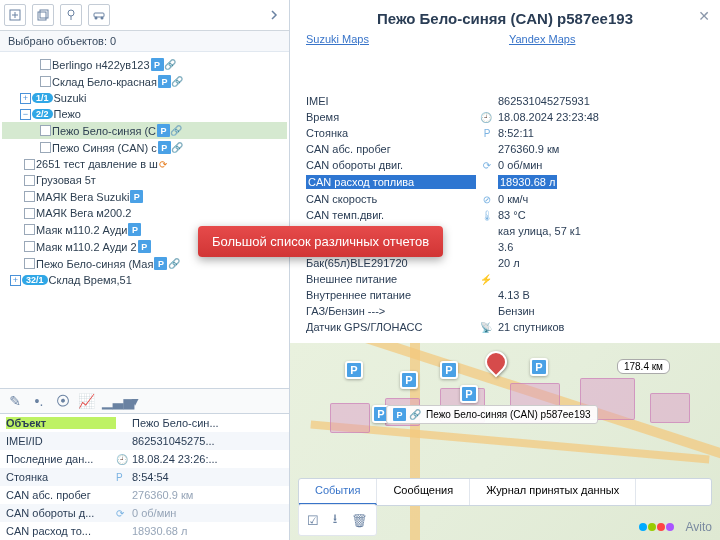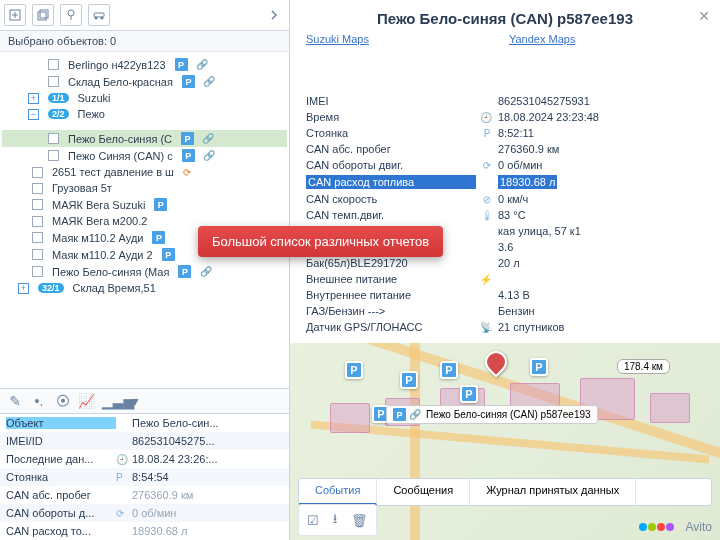--- a/index.html
+++ b/index.html
@@ -3,40 +3,40 @@
 <meta charset="utf-8">
 <style>
 * { box-sizing: border-box; margin: 0; padding: 0; }
 body { font-family: Arial, sans-serif; font-size: 11px; width: 720px; height: 540px; overflow: hidden; background: #fff; position: relative; }
 .app { display: flex; height: 100%; }
 .left-panel { width: 290px; border-right: 1px solid #cbd5e0; display: flex; flex-direction: column; background: #fff; }
 .toolbar { display: flex; gap: 6px; padding: 4px; border-bottom: 1px solid #d0d7de; }
 .toolbar-btn { width: 22px; height: 22px; border: 1px solid #c4ccd6; background: #fff; border-radius: 2px; display: flex; align-items: center; justify-content: center; cursor: pointer; }
 .sel-bar { padding: 4px 8px; background: #f6f8fb; font-size: 11px; color: #384a5f; border-bottom: 1px solid #e1e8f0; }
 .tree { flex: 1; overflow: auto; padding: 4px 2px; background: #fff; }
-.tree-row { display: flex; align-items: center; gap: 9px; padding: 2px 3px; font-size: 11px; color: #2c3e50; white-space: nowrap; }
-.tree-row.selected { background: #d5e9d0; margin-top: 8px; }
+.tree-row { display: flex; align-items: center; gap: 1px; padding: 2px 3px; font-size: 11px; color: #2c3e50; white-space: nowrap; }
+.tree-row.selected { background: #d5e9d0; }
 .tree-row .indent { display: inline-block; }
 .exp { width: 11px; height: 11px; border: 1px solid #4a92d9; color: #4a92d9; display: inline-flex; align-items: center; justify-content: center; font-size: 9px; line-height: 1; cursor: pointer; }
 .badge { background: #30a7e6; color: #fff; font-size: 9px; padding: 0 4px; border-radius: 6px; font-weight: bold; }
 .cb { width: 11px; height: 11px; border: 1px solid #9aa8b8; background: #fff; display: inline-block; }
 .p-icon { width: 13px; height: 13px; background: #4aa1e6; color: #fff; font-size: 9px; font-weight: bold; display: inline-flex; align-items: center; justify-content: center; border-radius: 1px; }
 .link-icon { width: 12px; height: 12px; color: #6cb3ea; display: inline-flex; align-items: center; justify-content: center; font-size: 10px; }
 .obj-label { overflow: hidden; text-overflow: ellipsis; }
 .other-icon { color: #e67e22; font-size: 10px; }
 .bottom-toolbar { display: flex; gap: 6px; padding: 4px 6px; border-top: 1px solid #cbd5e0; background: #f9fafb; }
 .bottom-toolbar .tb { font-size: 14px; color: #6a82a2; cursor: pointer; width: 18px; text-align: center; }
 .props { border-top: 1px solid #cbd5e0; }
 .prop-row { display: flex; align-items: center; padding: 3px 6px; font-size: 11px; position: relative; }
 .prop-row:nth-child(even) { background: #f4f7fb; }
 .prop-label { width: 110px; color: #2a3d55; }
 .prop-icon { width: 16px; color: #7bb3e2; font-size: 10px; }
 .prop-val { flex: 1; color: #2a3d55; overflow: hidden; text-overflow: ellipsis; }
 .prop-val.muted { color: #96a5b8; }
-.prop-label.hl { background: #7dd3fc; }
+.prop-label.hl { background: #bef264; font-weight: bold; }
 .right-panel { flex: 1; display: flex; flex-direction: column; position: relative; }
 .detail-header { padding: 10px 16px 4px; position: relative; }
 .detail-title { font-size: 15px; font-weight: bold; color: #2a3d55; text-align: center; }
 .close-x { position: absolute; right: 10px; top: 8px; font-size: 14px; color: #8a97aa; cursor: pointer; }
 .map-links { display: flex; gap: 140px; padding: 2px 16px; }
 .map-links a { color: #3874c9; font-size: 11px; text-decoration: underline; }
 .detail-rows { padding: 2px 12px 8px; margin-top: 44px; }
 .drow { display: flex; align-items: center; padding: 2px 4px; font-size: 11px; }
 .drow .dlabel { width: 170px; color: #2a3d55; }
 .drow .dicon { width: 22px; color: #7bb3e2; font-size: 10px; text-align: center; }

